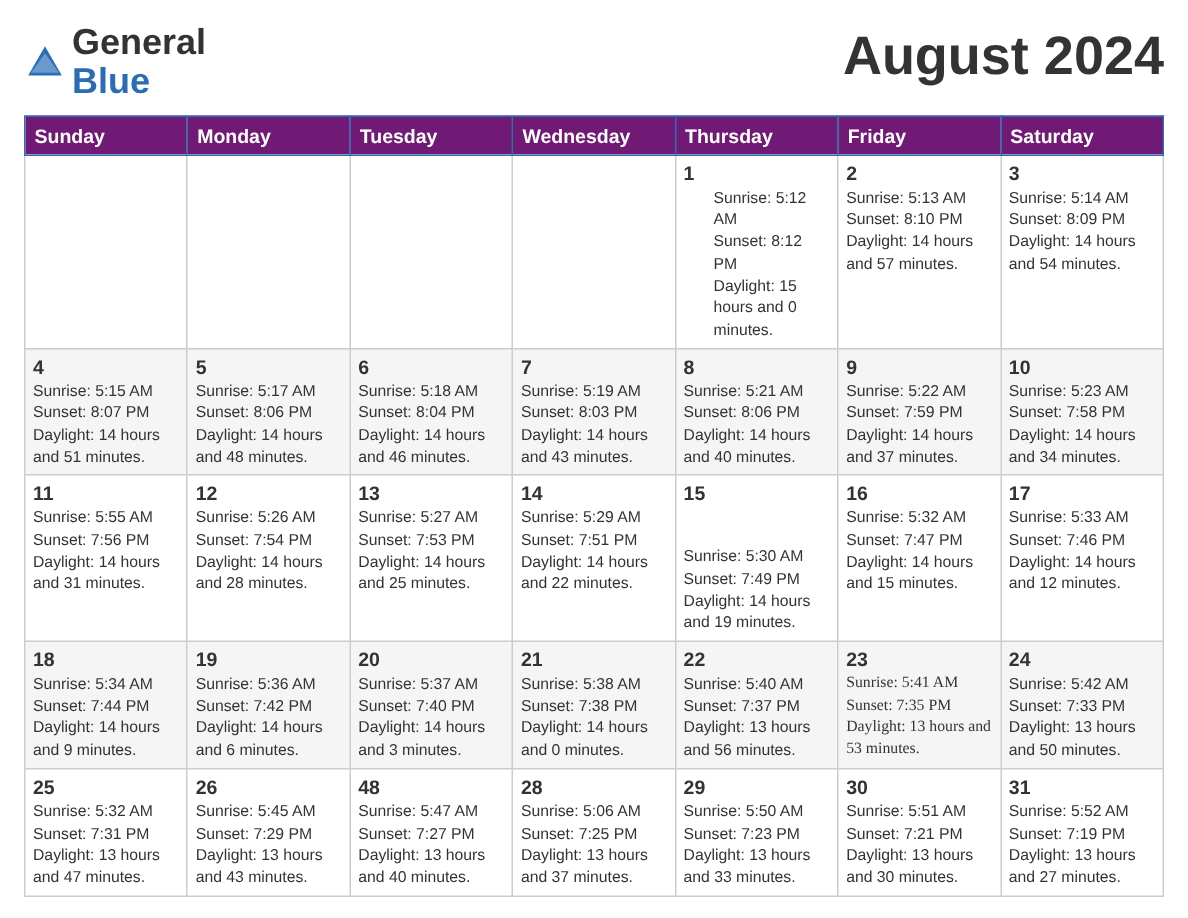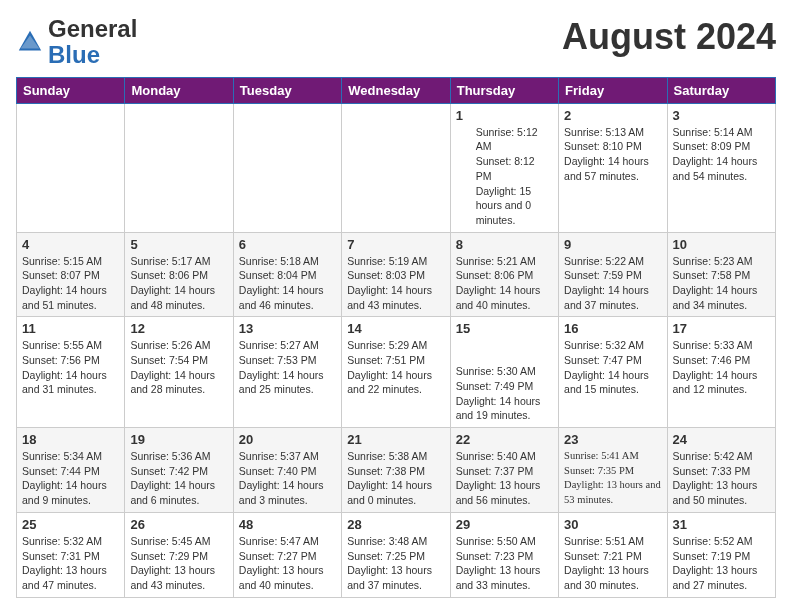--- a/index.html
+++ b/index.html
@@ -285,21 +285,21 @@
 Daylight: 13 hours and 43 minutes.</div>
         </td>
         <td>
           <div class="day-number">48</div>
           <div class="day-detail" style="white-space: pre-line;">Sunrise: 5:47 AM
 Sunset: 7:27 PM
 Daylight: 13 hours and 40 minutes.</div>
         </td>
         <td>
           <div class="day-number">28</div>
-          <div class="day-detail" style="white-space: pre-line;">Sunrise: 3:48 AM
+          <div class="day-detail" style="white-space: pre-line;">Sunrise: 5:06 AM
 Sunset: 7:25 PM
 Daylight: 13 hours and 37 minutes.</div>
         </td>
         <td>
           <div class="day-number">29</div>
           <div class="day-detail" style="white-space: pre-line;">Sunrise: 5:50 AM
 Sunset: 7:23 PM
 Daylight: 13 hours and 33 minutes.</div>
         </td>
         <td>

